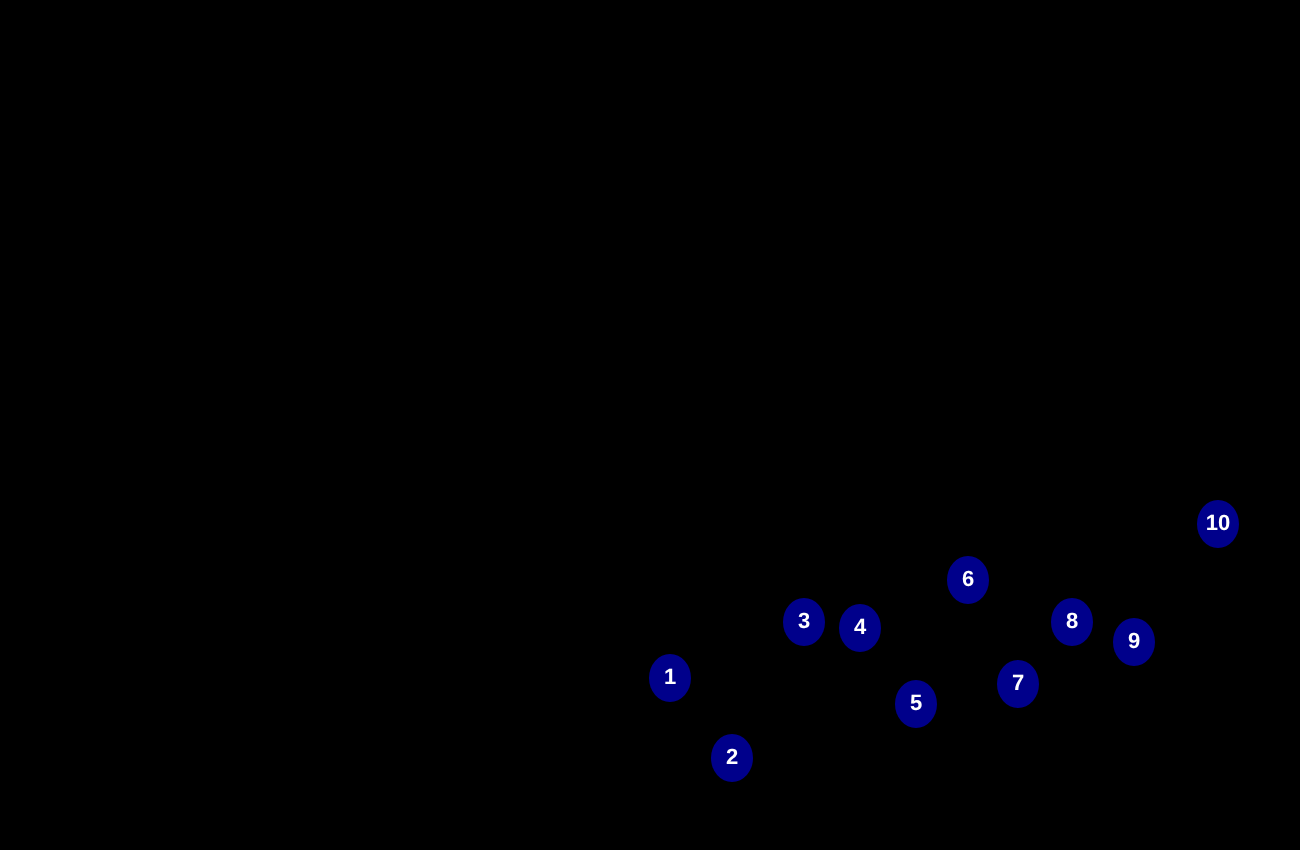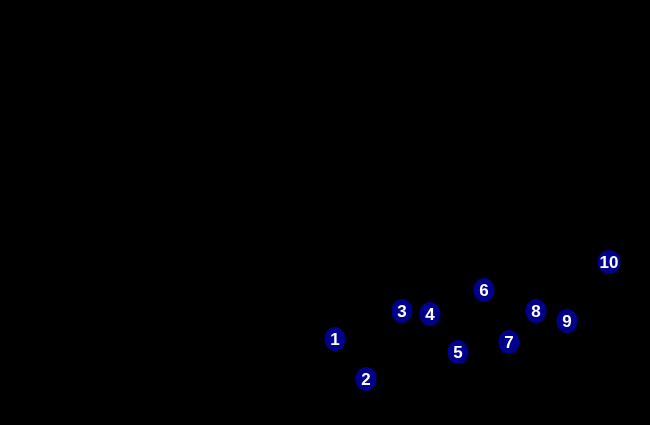--- a/index.html
+++ b/index.html
@@ -17,21 +17,21 @@
   }
   .marker {
     position: absolute;
     min-width: 21px;
     height: 24px;
     padding: 0 2px;
     box-sizing: border-box;
     border-radius: 50%;
     background: #00008B;
     color: #ffffff;
-    font-size: 17px;
+    font-size: 11px;
     font-weight: bold;
     display: flex;
     align-items: center;
     justify-content: center;
     transform: translate(-50%, -50%);
     line-height: 1;
     letter-spacing: 0;
     cursor: pointer;
     user-select: none;
   }

